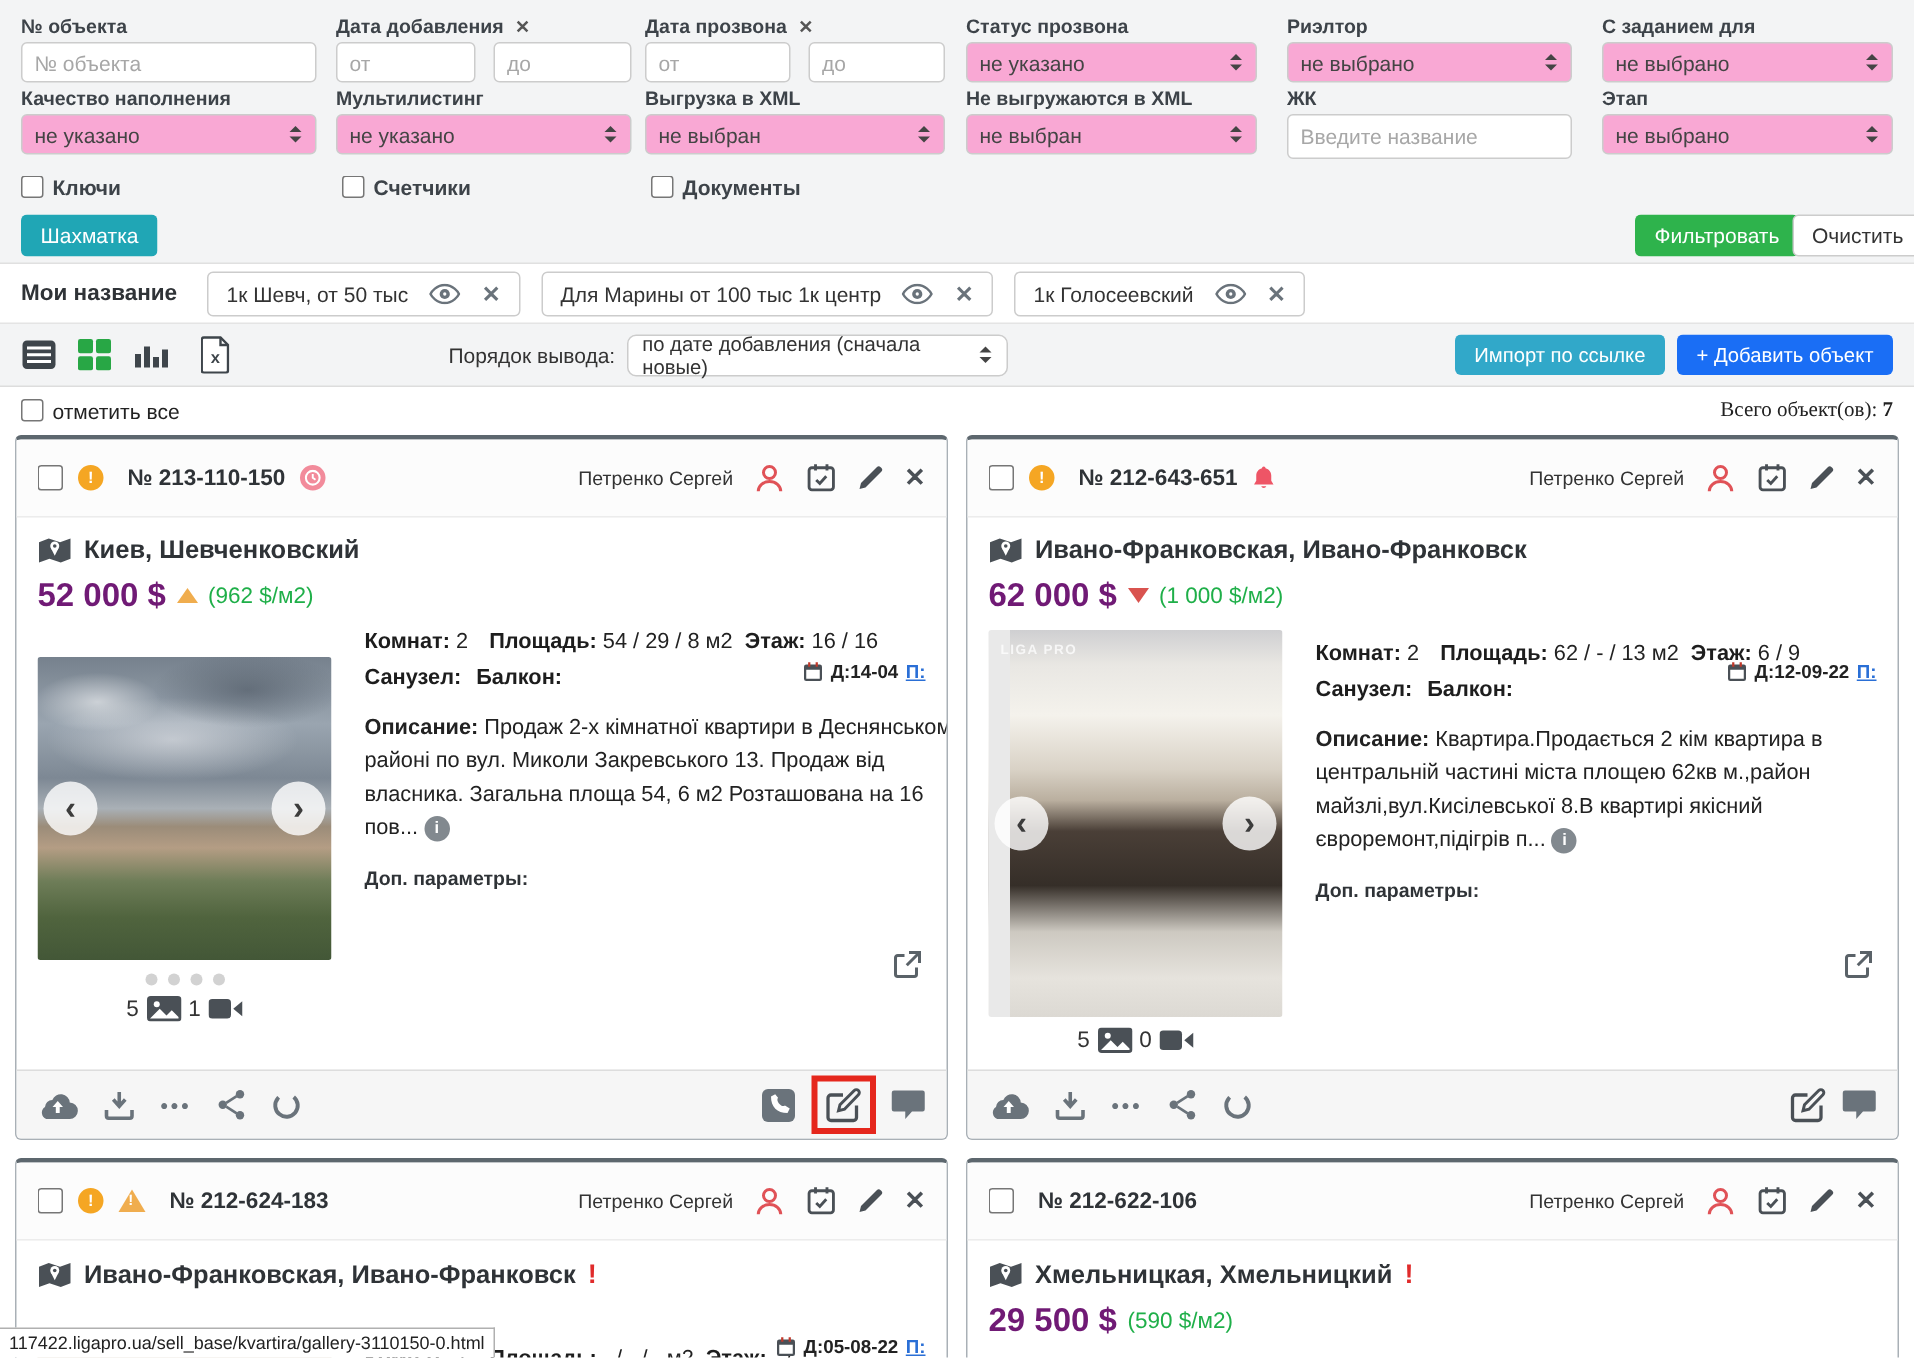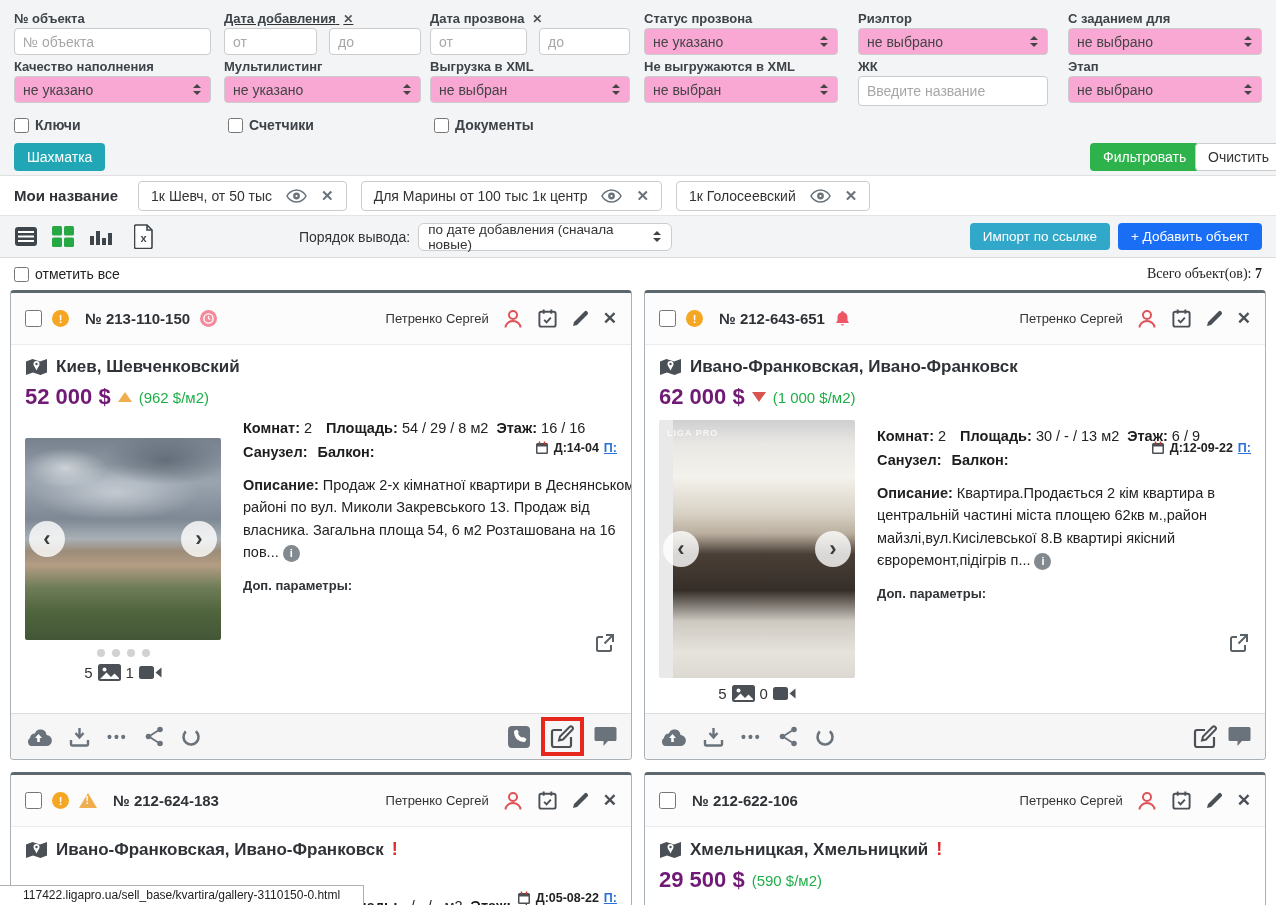--- a/index.html
+++ b/index.html
@@ -10,21 +10,21 @@
   .filter-panel { position:absolute; top:0; left:0; width:1276px; height:176px; background:#f3f4f5; border-bottom:1px solid #e0e0e0; }
   .fgroup { position:absolute; }
   .flabel { font-size:13px; font-weight:bold; color:#3d4349; white-space:nowrap; }
   .flabel .clr { color:#555; font-weight:bold; cursor:pointer; margin-left:4px; font-size:12px; }
   .inp { height:27px; border:1px solid #ccc; border-radius:4px; padding:0 8px; font-size:14px; color:#555; background:#fff; width:100%; font-family:inherit; }
   .inp::placeholder { color:#a7a7a7; }
   .sel { height:27px; border:1px solid #ccc; border-radius:4px; padding:0 8px; font-size:14px; color:#444; background:#f9a8d4; display:flex; align-items:center; justify-content:space-between; cursor:pointer; }
   .caret svg { display:block; }
   .dpair { display:flex; gap:12px; }
   .chk-row { position:absolute; top:117px; left:14px; display:flex; }
-  .chk { display:flex; align-items:center; gap:6px; font-size:14px; font-weight:bold; color:#3d4349; }
+  .chk { display:flex; gap:6px; font-size:14px; font-weight:bold; color:#3d4349; }
   .chk input { width:15px; height:15px; }
   .btn { display:inline-flex; align-items:center; justify-content:center; border-radius:4px; font-size:14px; height:28px; padding:0 12px; cursor:pointer; border:1px solid transparent; font-family:inherit; }
   .btn-teal { background:#20a6b5; color:#fff; }
   .btn-green { background:#2eb34c; color:#fff; }
   .btn-light { background:#fff; color:#333; border-color:#ccc; }
   .btn-cyan { background:#31a8c9; color:#fff; }
   .btn-blue { background:#1a6ef5; color:#fff; }
 
   
   .myfilters { position:absolute; top:176px; left:0; width:1276px; height:40px; background:#fff; border-bottom:1px solid #e4e4e4; display:flex; align-items:center; padding:0 14px; gap:14px; }
@@ -106,33 +106,33 @@
   .info-i { display:inline-flex; width:17px; height:17px; border-radius:50%; background:#82898f; color:#fff; font-size:11px; font-weight:bold; align-items:center; justify-content:center; vertical-align:middle; margin-left:4px; }
   .extra { margin-top:14px; font-size:13px; font-weight:bold; color:#2f3337; }
   .export-ic { position:absolute; right:16px; top:288px; cursor:pointer; }
   .cfoot { position:absolute; left:0; right:0; bottom:0; height:46px; background:#f6f6f6; border-top:1px solid #ddd; display:flex; align-items:center; padding:0 14px; }
   .foot-left { display:flex; align-items:center; gap:17px; }
   .foot-right { margin-left:auto; display:flex; align-items:center; gap:10px; }
   .dots3 { color:#6a737b; font-weight:bold; letter-spacing:2px; font-size:14px; }
   .icbtn { cursor:pointer; display:flex; align-items:center; }
   .redbox { border:4px solid #e5271d; padding:3px 5px; display:flex; align-items:center; justify-content:center; }
 
-  .statusbar { position:absolute; left:0; bottom:0; background:#fff; border:1px solid #b0b0b0; border-left:none; border-bottom:none; padding:2px 23px 3px; font-size:12px; color:#222; }
+  .statusbar { position:absolute; left:0; bottom:0; background:#fff; border:1px solid #b0b0b0; border-left:none; border-bottom:none; padding:2px 6px 3px; font-size:12px; color:#222; }
 
   svg { display:block; }
 </style>
 </head>
 <body>
 
 <section class="filter-panel">
 
   <div class="fgroup" style="left:14px;top:9px;"><span class="flabel">№ объекта</span></div>
   <div class="fgroup" style="left:14px;top:28px;width:197px;"><input class="inp" placeholder="№ объекта" style=""></div>
 
-  <div class="fgroup" style="left:224px;top:9px;text-decoration:underline;"><span class="flabel"><span>Дата добавления</span> <span class="clr">✕</span></span></div>
+  <div class="fgroup" style="left:224px;top:9px;"><span class="flabel"><span>Дата добавления</span> <span class="clr">✕</span></span></div>
   <div class="fgroup dpair" style="left:224px;top:28px;width:197px;">
     <input class="inp" style="width: 93px;" placeholder="от">
     <input class="inp" style="width: 92px;" placeholder="до">
   </div>
 
   <div class="fgroup" style="left:430px;top:9px;"><span class="flabel"><span>Дата прозвона</span> <span class="clr">✕</span></span></div>
   <div class="fgroup dpair" style="left:430px;top:28px;width:200px;">
     <input class="inp" style="width: 97px;" placeholder="от">
     <input class="inp" style="width: 91px;" placeholder="до">
   </div>
@@ -591,21 +591,21 @@
           <span>0</span>
           <span>
               <svg width="23" height="15" viewBox="0 0 23 15">
                 <rect x="0" y="1" width="15" height="13" rx="2.5" fill="#4a5056"></rect>
                 <path d="M16.5 7.5 L22.5 2.5 V12.5 z" fill="#4a5056"></path>
               </svg>
             </span>
         </div>
       </div>
       <div class="details" style="padding-top:8px">
-        <div class="dline"><b>Комнат:</b> <span>2</span><span class="sp"></span><b>Площадь:</b> <span>30 / - / 13 м2</span><span class="sp" style="width:8px"></span><b>Этаж:</b> <span>6 / 9</span></div>
+        <div class="dline"><b>Комнат:</b> <span>2</span><span class="sp"></span><b>Площадь:</b> <span>62 / - / 13 м2</span><span class="sp" style="width:8px"></span><b>Этаж:</b> <span>6 / 9</span></div>
         <div class="dline"><b>Санузел:</b><span class="sp" style="width:10px"></span><b>Балкон:</b></div>
         <div class="desc"><b>Описание:</b> <span>Квартира.Продається 2 кім квартира в центральній частині міста площею 62кв м.,район майзлі,вул.Кисілевської 8.В квартирі якісний євроремонт,підігрів п...</span><span class="info-i">i</span></div>
         <div class="extra">Доп. параметры:</div>
       </div>
     </div>
     <span class="export-ic">
         <svg width="20" height="20" viewBox="0 0 20 20">
           <path d="M8 4 H3.5 A1.5 1.5 0 0 0 2 5.5 V16.5 A1.5 1.5 0 0 0 3.5 18 H14.5 A1.5 1.5 0 0 0 16 16.5 V12" fill="none" stroke="#5a6268" stroke-width="2"></path>
           <path d="M11 2 H18 V9" fill="none" stroke="#5a6268" stroke-width="2"></path>
           <line x1="18" y1="2" x2="9.5" y2="10.5" stroke="#5a6268" stroke-width="2"></line>

